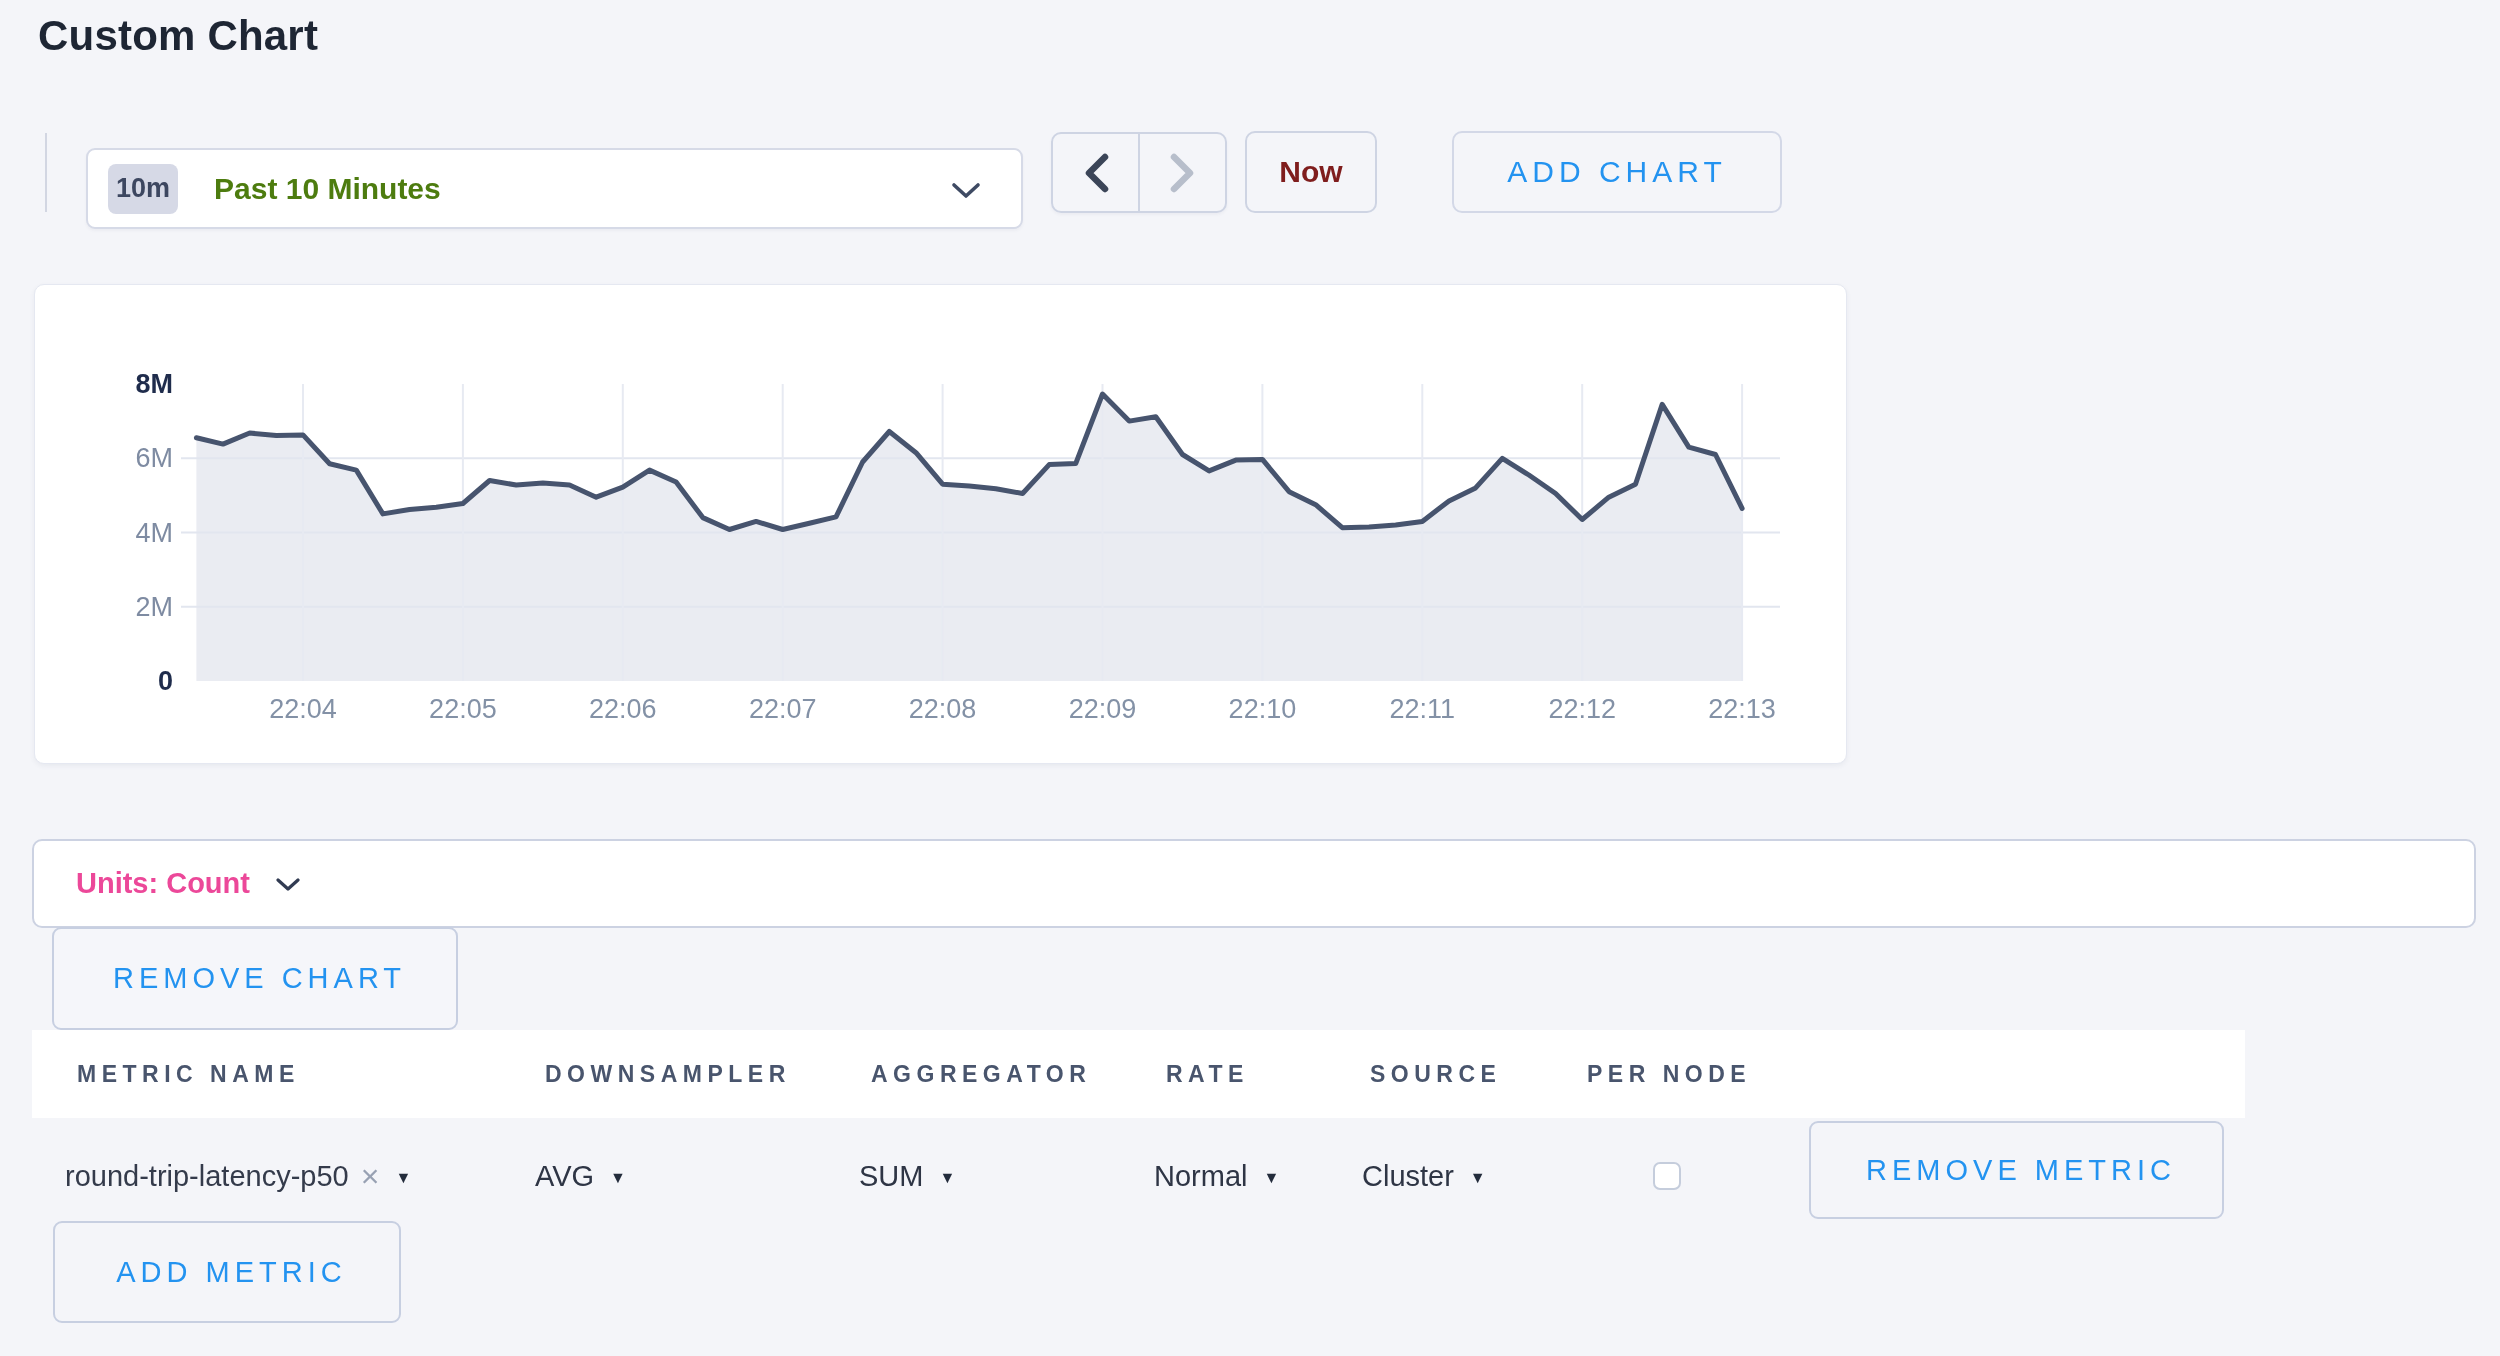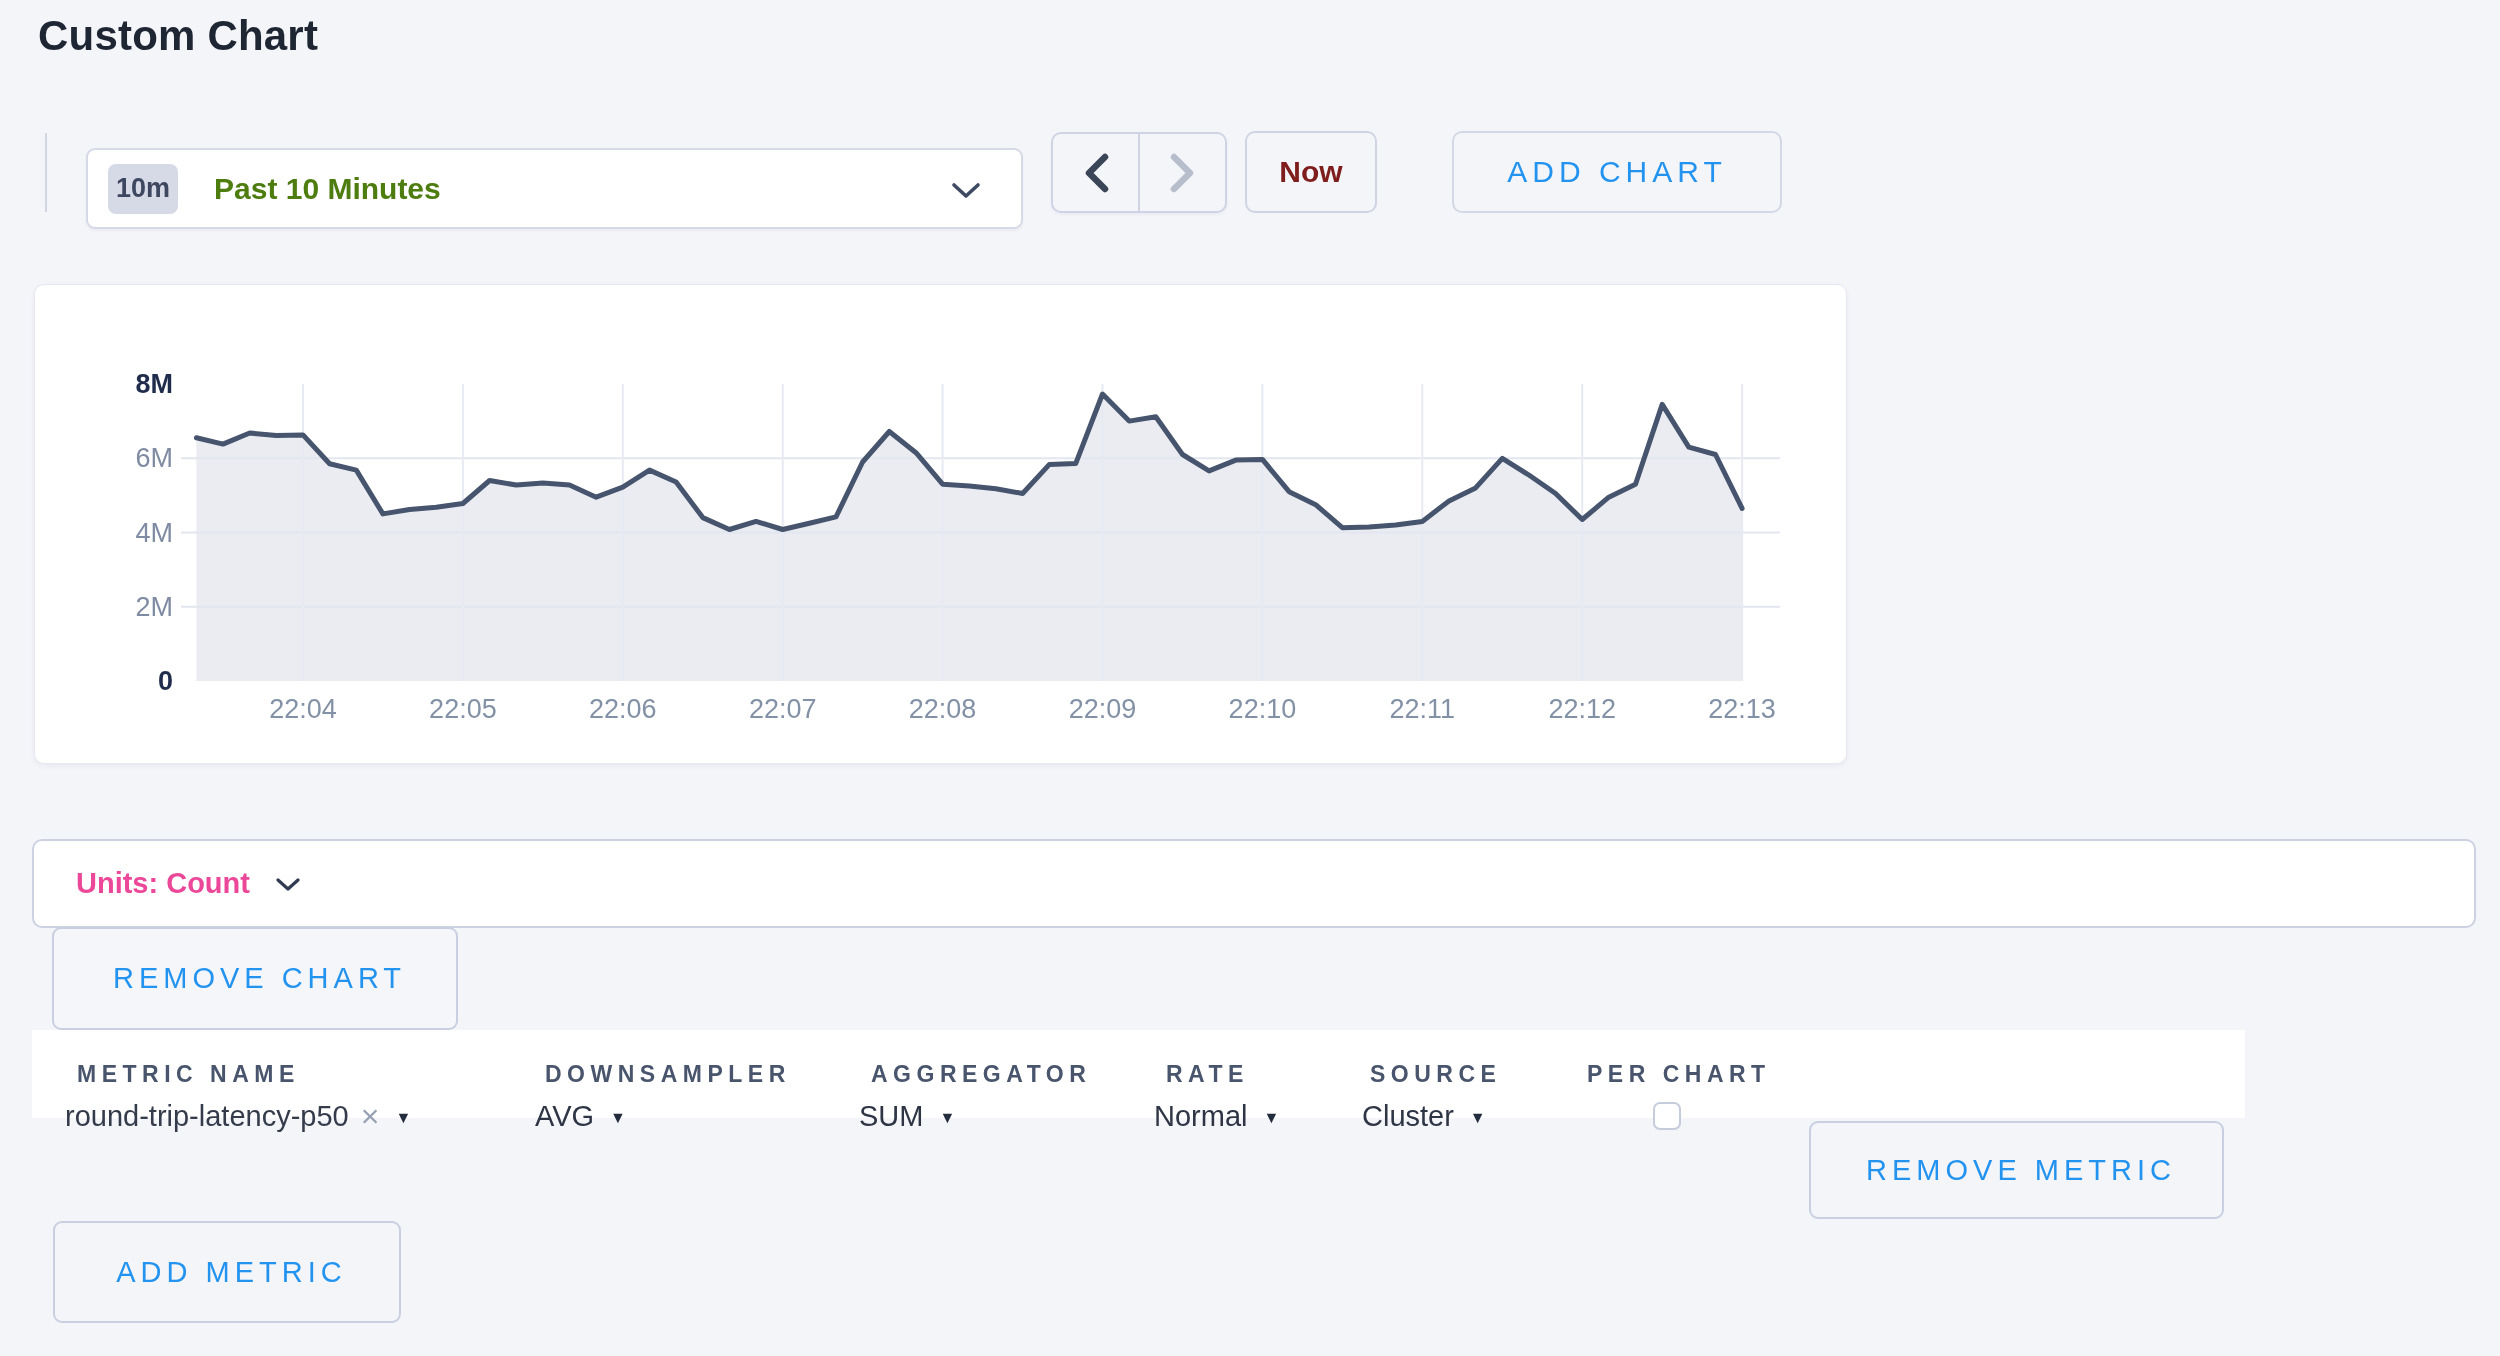--- a/index.html
+++ b/index.html
@@ -73,21 +73,21 @@
   #remove-chart-button{left:52px;top:927px;width:406px;height:103px;}
   #remove-metric-button{left:1809px;top:1121px;width:415px;height:98px;background:transparent;}
   #add-metric-button{left:53px;top:1221px;width:348px;height:102px;background:transparent;}
 
   
   #table-header{left:32px;top:1030px;width:2213px;height:88px;background:#fff;}
   .th{
     position:absolute;top:0;height:88px;line-height:88px;
     font-size:23px;font-weight:700;letter-spacing:5.5px;color:#49556d;white-space:nowrap;
   }
-  #metric-row{left:32px;top:1057px;width:2444px;height:118px;}
+  #metric-row{left:32px;top:1117px;width:2444px;height:118px;}
   .cell{
     position:absolute;top:0;height:118px;display:flex;align-items:center;cursor:pointer;white-space:nowrap;
   }
   .cell .val{font-size:29px;color:#2e3545;}
   .caret{font-size:16px;color:#232c3c;margin-left:16px;transform:translateY(2px);}
   #metric-clear-x{font-size:32px;color:#98a1b3;margin-left:12px;font-weight:400;}
   #per-node-checkbox{
     position:absolute;left:1621px;top:45px;width:28px;height:28px;background:#fff;
     border:2px solid #c5cddc;border-radius:7px;cursor:pointer;box-sizing:border-box;
   }
@@ -170,21 +170,21 @@
   </div>
 
   <button class="abs blue-btn" id="remove-chart-button">REMOVE CHART</button>
 
   <div class="abs" id="table-header">
     <span class="th" style="left:513px">DOWNSAMPLER</span>
     <span class="th" style="left:45px">METRIC NAME</span>
     <span class="th" style="left:839px">AGGREGATOR</span>
     <span class="th" style="left:1134px">RATE</span>
     <span class="th" style="left:1338px">SOURCE</span>
-    <span class="th" style="left:1555px">PER CHART</span>
+    <span class="th" style="left:1555px">PER NODE</span>
   </div>
 
   <div class="abs" id="metric-row">
     <div class="cell" style="left:33px">
       <span class="val" style="color:#343b4b">round-trip-latency-p50</span>
       <span id="metric-clear-x">×</span>
       <span class="caret">▼</span>
     </div>
     <div class="cell" style="left:503px">
       <span class="val">AVG</span>

